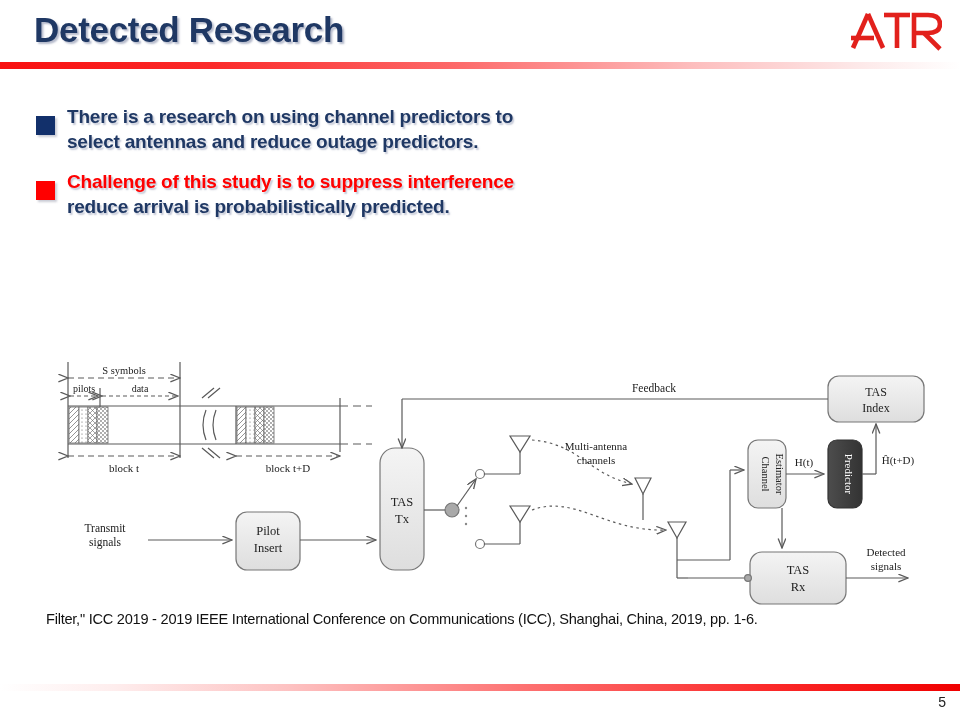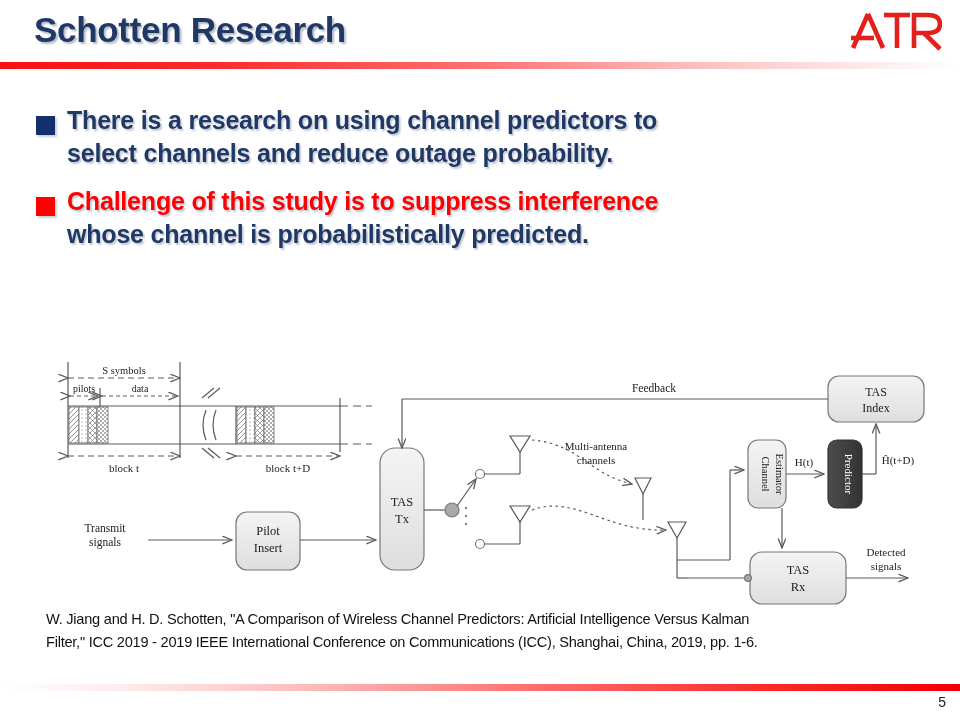--- a/index.html
+++ b/index.html
@@ -37,21 +37,21 @@
   
   .bullets{position:absolute;left:36px;top:104px;width:900px;}
   .bullet{display:flex;align-items:flex-start;margin-bottom:14px;}
   .sq{
     width:19px;height:19px;flex:0 0 19px;margin-top:12px;margin-right:12px;
     box-shadow:2px 2px 2px rgba(140,145,165,.45);
   }
   .sq.navy{background:#12306B;}
   .sq.red{background:#FF0000;}
   .btxt{
-    font-size:25px;font-weight:bold;line-height:1.33;
+    font-size:19px;font-weight:bold;line-height:1.33;
     letter-spacing:-0.2px;
     text-shadow:1.6px 1.6px 1.6px rgba(140,148,175,.5);
   }
   .btxt .navy-l{color:#1F3864;display:block;}
   .btxt .red-l{color:#FF0000;display:block;text-align:center;}
 
   
   .figure{position:absolute;left:40px;top:348px;width:890px;height:270px;}
   .fig-svg{display:block;}
 
@@ -66,21 +66,21 @@
   .pageno{
     position:absolute;right:14px;top:694px;
     font-size:14px;color:#222222;
   }
 </style>
 </head>
 <body>
 
 <div class="slide">
 
-  <div class="title">Schotten Research</div>
+  <div class="title">Detected Research</div>
 
   <div class="logo">
     <svg viewBox="0 0 92 46" width="92" height="46" aria-hidden="true">
       <g fill="none" stroke="#E2211C" stroke-width="4.6" stroke-linecap="butt">
         <path d="M3 40 L18 6"></path>
         <path d="M18 6 L33 40"></path>
         <path d="M1 30 L24 30"></path>
         <path d="M34 7 L60 7"></path>
         <path d="M47 7 L47 40"></path>
         <path d="M64 40 L64 7 L78 7 Q90 7 90 16 Q90 25 78 25 L66 25"></path>
@@ -90,29 +90,29 @@
   </div>
 
   <div class="rule-top"></div>
 
   <div class="bullets">
 
     <div class="bullet">
       <div class="sq navy"></div>
       <div class="btxt">
         <span class="navy-l">There is a research on using channel predictors to</span>
-        <span class="navy-l">select channels and reduce outage probability.</span>
+        <span class="navy-l">select antennas and reduce outage predictors.</span>
       </div>
     </div>
 
     <div class="bullet">
       <div class="sq red"></div>
       <div class="btxt">
         <span class="red-l">Challenge of this study is to suppress interference</span>
-        <span class="navy-l">whose channel is probabilistically predicted.</span>
+        <span class="navy-l">reduce arrival is probabilistically predicted.</span>
       </div>
     </div>
 
   </div>
 
   <div class="figure">
     <svg class="fig-svg" viewBox="0 0 890 270" width="890" height="270" aria-hidden="true">
       <defs>
         <linearGradient id="gLight" x1="0" y1="0" x2="0" y2="1">
           <stop offset="0" stop-color="#f4f4f4"></stop>
@@ -263,21 +263,20 @@
         <line x1="637" y1="230" x2="648" y2="230"></line>
 
         <line x1="806" y1="230" x2="868" y2="230" marker-end="url(#ah)"></line>
         <text x="846" y="208" fill="#222" stroke="none" font-size="11" text-anchor="middle">Detected</text>
         <text x="846" y="222" fill="#222" stroke="none" font-size="11" text-anchor="middle">signals</text>
       </g>
     </svg>
   </div>
 
   <div class="citation">
-    <div>W. Jiang and H. D. Schotten, "A Comparison of Wireless Channel Predictors: Artificial Intelligence Versus Kalman</div>
     <div>Filter," ICC 2019 - 2019 IEEE International Conference on Communications (ICC), Shanghai, China, 2019, pp. 1-6.</div>
   </div>
 
   <div class="rule-bottom"></div>
 
   <div class="pageno">5</div>
 
 </div>
 
 </body></html>

